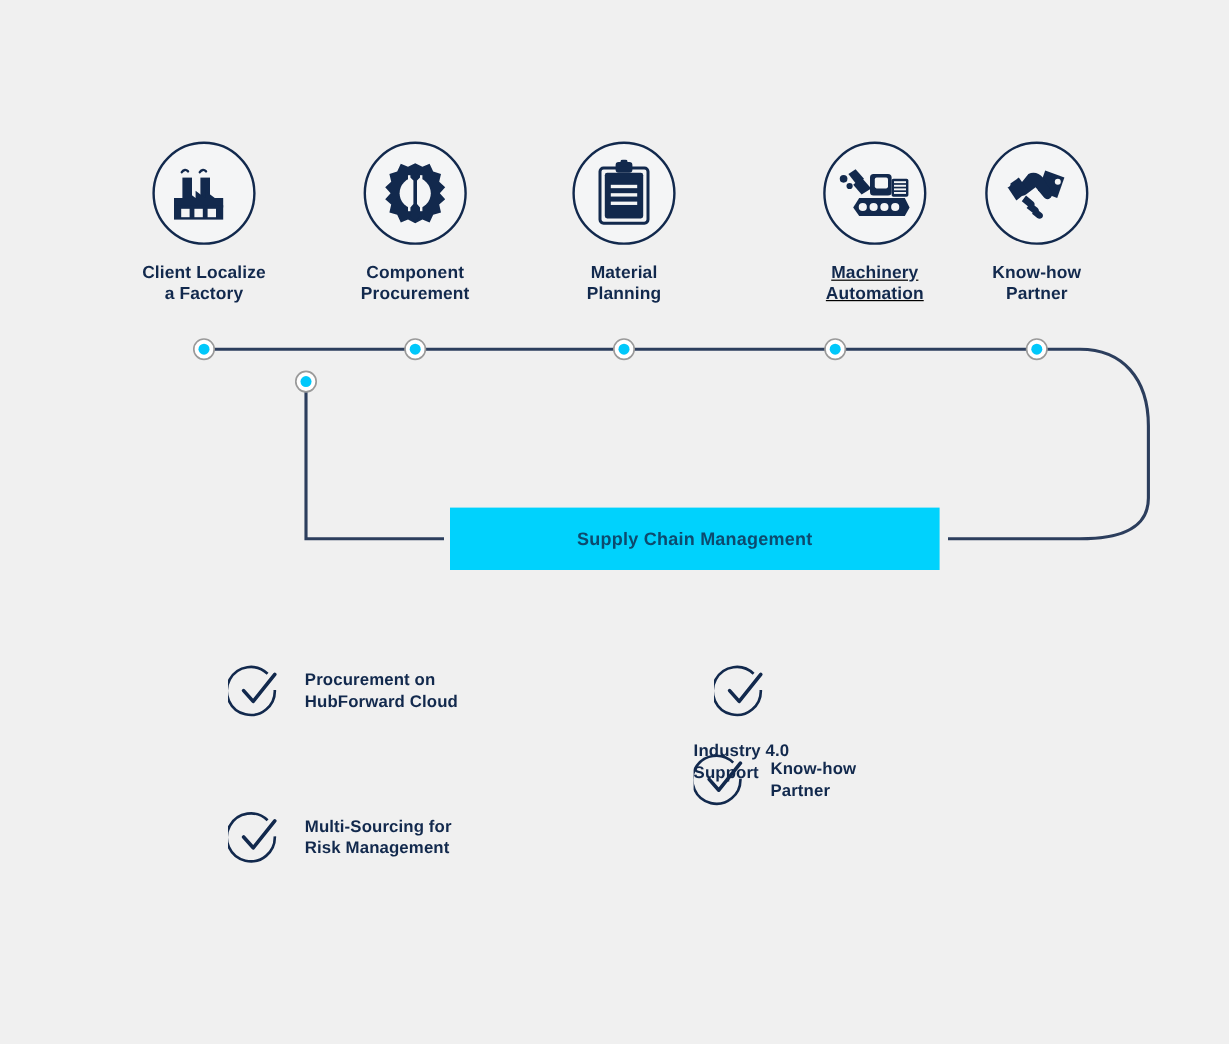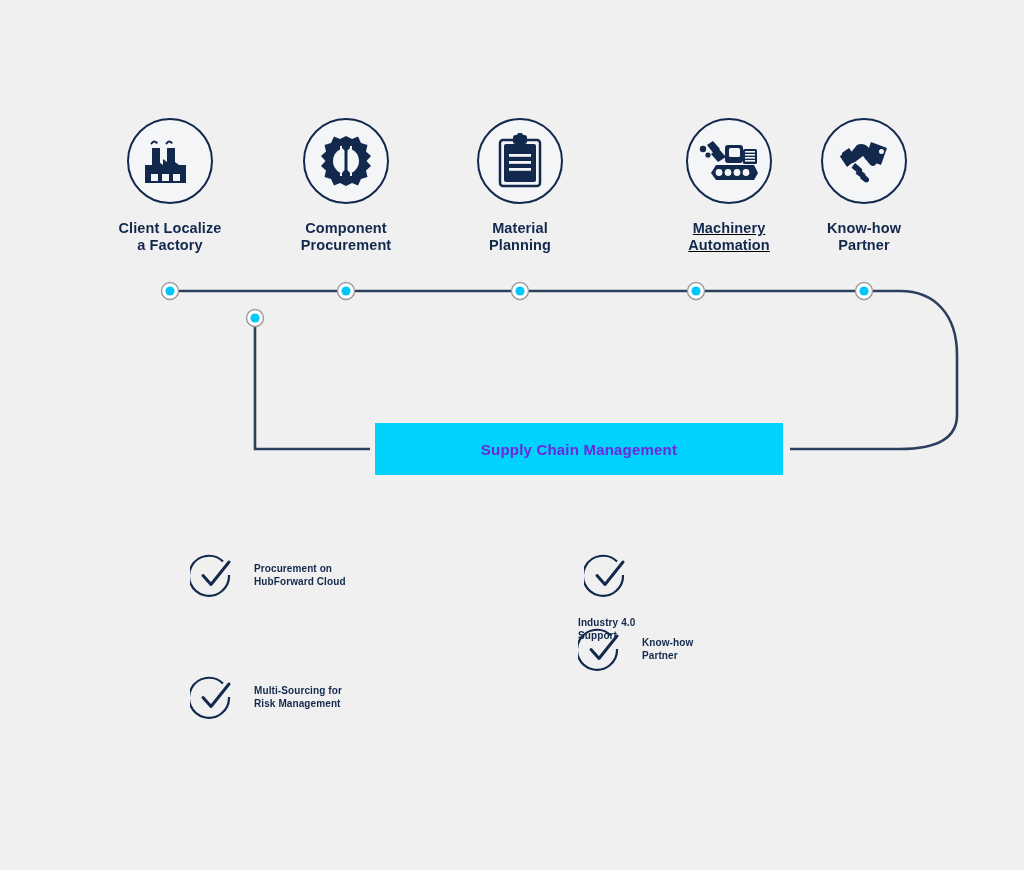--- a/index.html
+++ b/index.html
@@ -69,38 +69,38 @@
     width: 408px;
     height: 52px;
     background: #00d2fd;
     display: flex;
     align-items: center;
     justify-content: center;
   }
   .sc-bar-label {
     font-size: 15px;
     font-weight: bold;
-    color: #6d28d9;
+    color: #0c4a6e;
     letter-spacing: .2px;
   }
 
   
   .benefit {
     position: absolute;
     display: flex;
     align-items: center;
     gap: 18px;
   }
   .benefit-check {
     width: 46px;
     height: 46px;
     flex: 0 0 46px;
   }
   .benefit-text {
-    font-size: 10px;
+    font-size: 14px;
     font-weight: bold;
     line-height: 1.32;
     color: #12294d;
     white-space: pre-line;
     letter-spacing: .1px;
   }
 </style>
 </head>
 <body>
 

